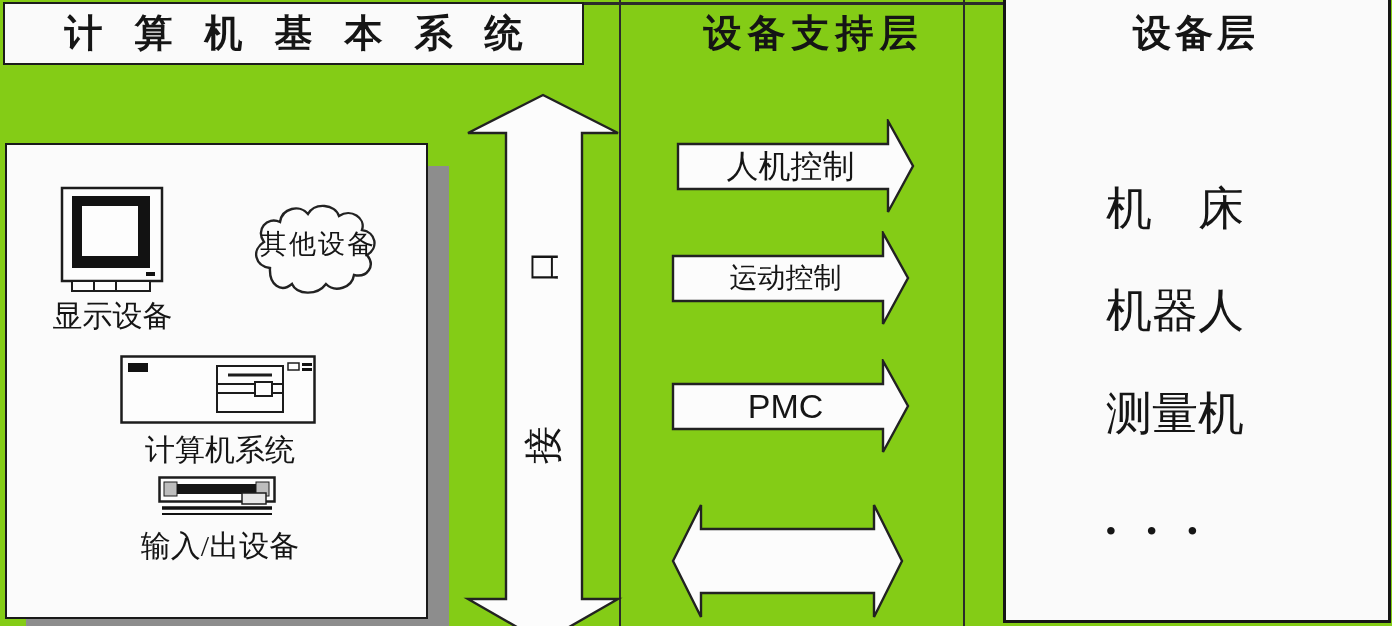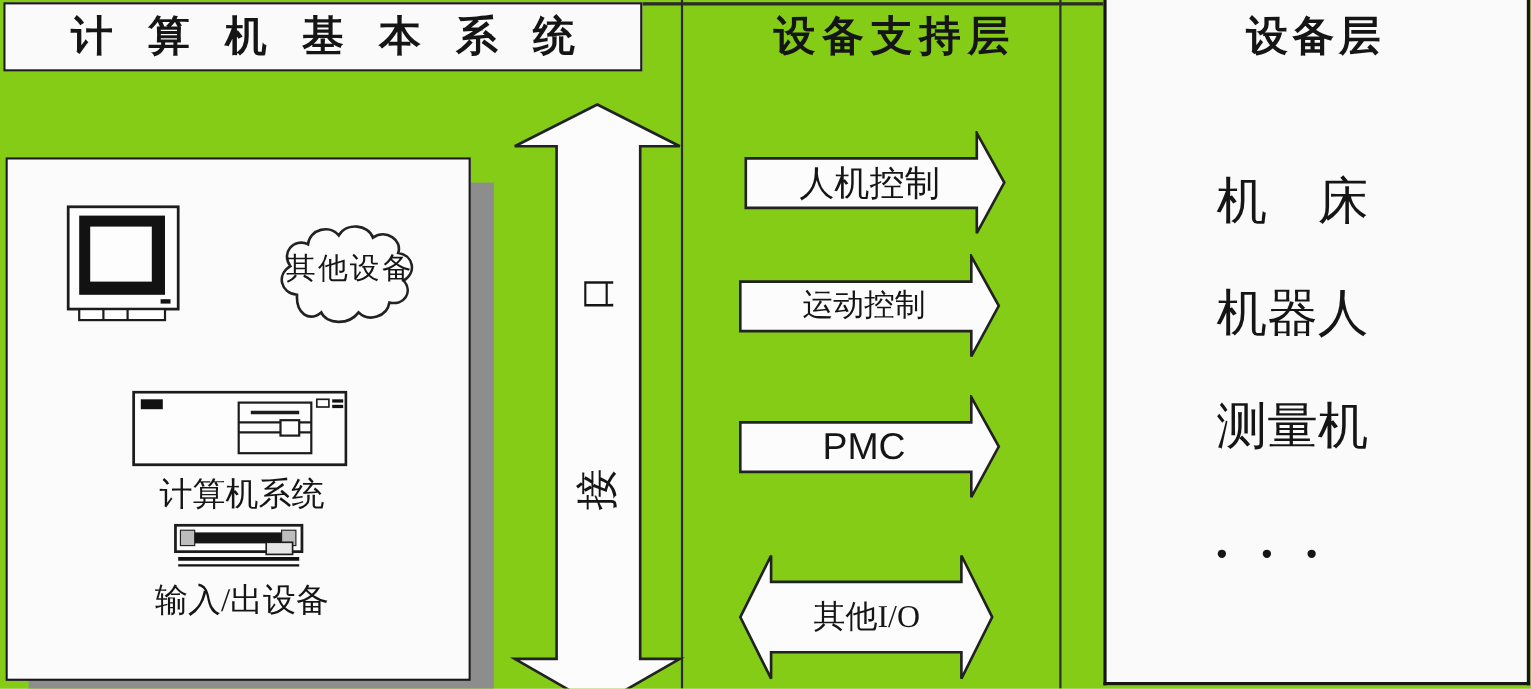--- a/index.html
+++ b/index.html
@@ -46,21 +46,21 @@
   #label-display{left:30px; top:299px; width:165px;}
   #label-cloud{left:252px; top:229px; width:132px; font-size:27px; line-height:30px; letter-spacing:2px;}
   #label-system{left:118px; top:433px; width:204px;}
   #label-io{left:118px; top:529px; width:204px;}
   .arrow-label{position:absolute; text-align:center; white-space:nowrap;}
   #label-hmi{left:688px; top:148px; width:205px; font-size:32px; line-height:36px;}
   #label-motion{left:683px; top:260px; width:205px; font-size:28px; line-height:36px;}
   #label-pmc{left:683px; top:388px; width:205px; font-size:34px; line-height:36px;
              font-family:"Liberation Sans","DejaVu Sans",sans-serif;}
   #label-otherio{left:688px; top:545px; width:200px; font-size:29px; line-height:32px;}
-  .device-item{position:absolute; left:1106px; font-size:46px; line-height:48px; white-space:nowrap;}
+  .device-item{position:absolute; left:1106px; font-size:46px; line-height:48px; white-space:nowrap;margin-top:26px;}
   #device-0{top:159px;}
   #device-1{top:261px;}
   #device-2{top:364px;}
   #device-3{top:490px; font-size:28px; line-height:30px; font-weight:bold; letter-spacing:12px;}
   .iface-char{position:absolute; left:511px; width:64px; height:56px; line-height:56px;
               text-align:center; transform:rotate(-90deg);}
   #iface-top{top:238px; font-size:32px;}
   #iface-bottom{top:417px; font-size:38px;}
   svg{display:block;}
   .shape{fill:#fcfcfc; stroke:#222; stroke-width:2.4;}
@@ -86,20 +86,21 @@
 
   <svg class="abs" style="left:58px; top:184px;" width="110" height="112" viewBox="0 0 110 112">
     <rect x="4" y="4" width="100" height="93" fill="#fdfdfd" stroke="#1c1c1c" stroke-width="2.5"></rect>
     <rect x="14" y="12" width="78" height="72" fill="#121212"></rect>
     <rect x="24" y="22" width="56" height="50" fill="#fdfdfd"></rect>
     <rect x="88" y="88" width="9" height="4" fill="#121212"></rect>
     <rect x="14" y="97" width="78" height="10" fill="#fdfdfd" stroke="#1c1c1c" stroke-width="2"></rect>
     <line x1="36" y1="97" x2="36" y2="107" stroke="#1c1c1c" stroke-width="2"></line>
     <line x1="58" y1="97" x2="58" y2="107" stroke="#1c1c1c" stroke-width="2"></line>
   </svg>
+  <div class="icon-label" id="label-display">显示设备</div>
 
   <svg class="abs" style="left:245px; top:198px;" width="140" height="104" viewBox="0 0 140 104">
     <path class="shape" d="M 25,70 C 10,68 6,52 19,44 C 10,32 22,18 35,24 C 37,10 55,6 63,16
       C 70,4 90,6 94,18 C 106,10 121,20 117,32 C 131,34 134,50 122,57
       C 131,68 122,80 109,77 C 107,90 90,95 81,86 C 72,98 52,97 47,86
       C 36,95 24,87 25,70 Z"></path>
   </svg>
   <div class="icon-label" id="label-cloud">其他设备</div>
 
   <svg class="abs" style="left:120px; top:355px;" width="196" height="70" viewBox="0 0 196 70">
@@ -144,20 +145,19 @@
   <div class="arrow-label" id="label-motion">运动控制</div>
 
   <svg class="abs" style="left:671px; top:359px;" width="240" height="95" viewBox="0 0 240 95">
     <polygon class="shape" points="2,25 212,25 212,2 237,47 212,93 212,70 2,70"></polygon>
   </svg>
   <div class="arrow-label" id="label-pmc">PMC</div>
 
   <svg class="abs" style="left:671px; top:502px;" width="233" height="118" viewBox="0 0 233 118">
     <polygon class="shape" points="2,59 30,3 30,27 203,27 203,3 231,59 203,115 203,91 30,91 30,115"></polygon>
   </svg>
-  <div class="arrow-label" id="label-otherio">其他I/O</div>
 
   <div class="device-item" id="device-0">机　床</div>
   <div class="device-item" id="device-1">机器人</div>
   <div class="device-item" id="device-2">测量机</div>
   <div class="device-item" id="device-3">• • •</div>
 
 </div>
 
 </body></html>

